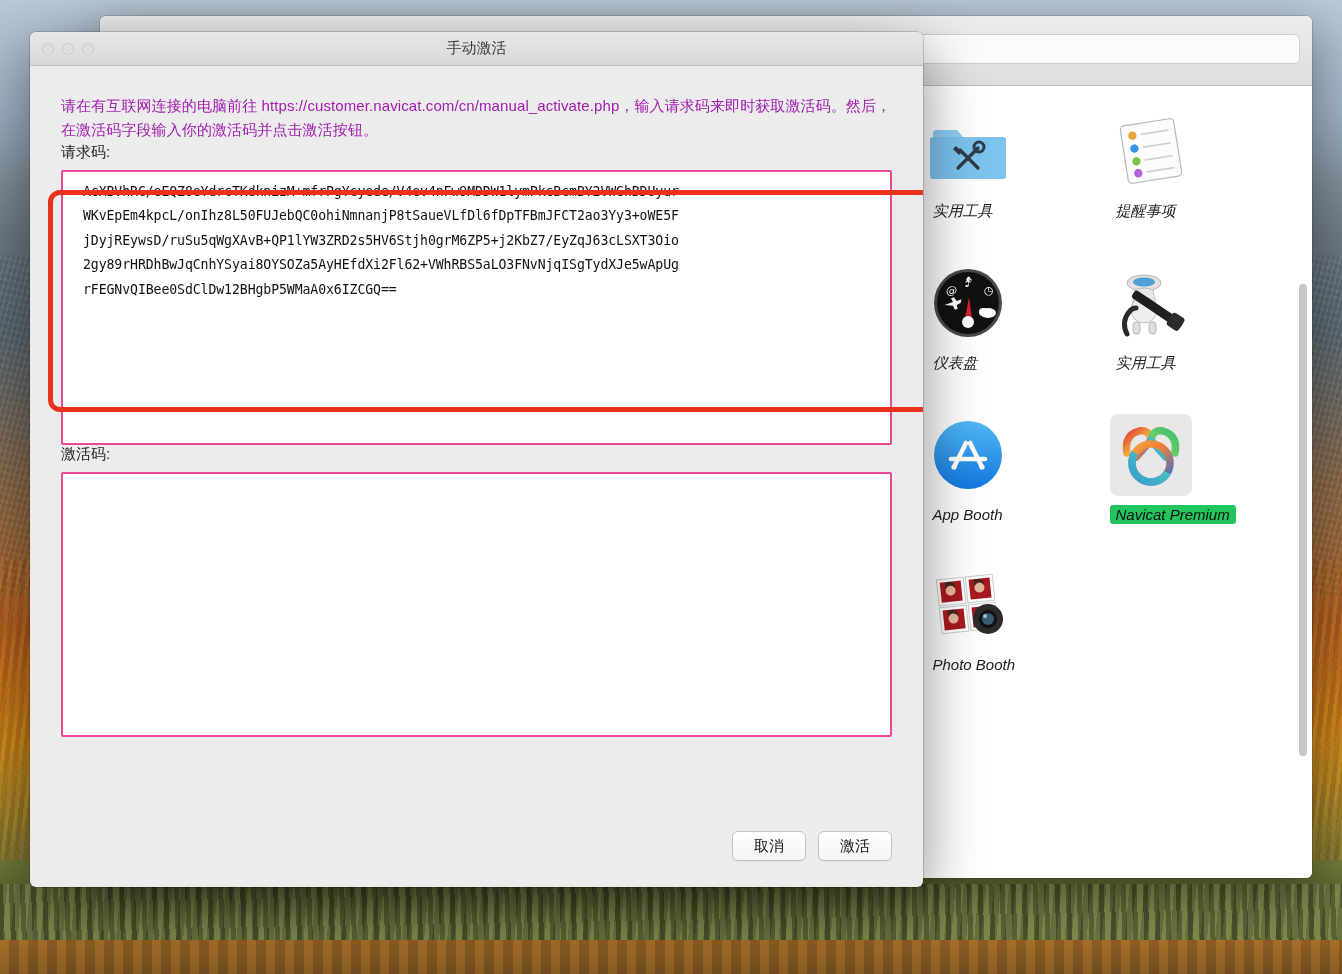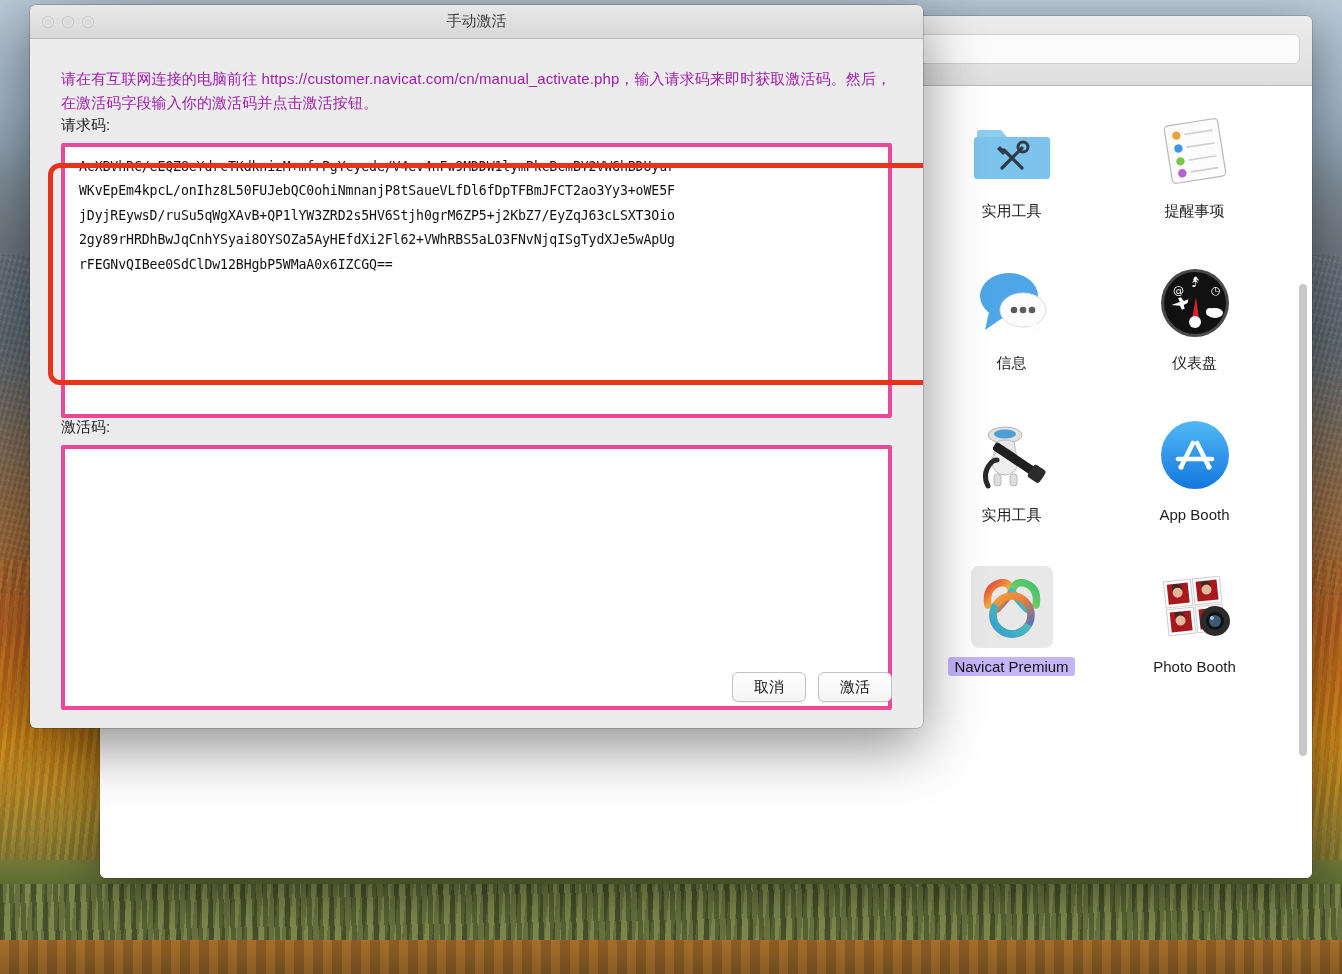--- a/index.html
+++ b/index.html
@@ -116,57 +116,58 @@
     position: absolute;
     right: 26px; top: 24px;
     width: 366px;
     display: grid;
     grid-template-columns: repeat(2, 1fr);
     row-gap: 40px;
     justify-items: center;
   }
   .icon-cell {
     width: 170px;
-    display: flex; flex-direction: column; align-items: center;
+    display: flex; flex-direction: column; align-items: flex-start;
     cursor: default;
+    font-style: italic;
   }
   .icon-art {
     width: 82px; height: 82px;
     display: flex; align-items: center; justify-content: center;
     position: relative;
   }
   .icon-art.selected-bg {
     background: rgba(0,0,0,.09);
     border-radius: 8px;
   }
   .icon-label {
     margin-top: 9px;
     font-size: 15px;
     color: #1d1d1d;
     padding: 1px 6px;
     border-radius: 3px;
     white-space: nowrap;
   }
   .icon-label.selected {
-    background: #c4b5fd;
+    background: #22c55e;
     color: #111;
   }
   #finder-scrollbar {
     position: absolute;
     right: 5px; top: 198px;
     width: 8px; height: 472px;
     background: #c8c8c8;
     border-radius: 4px;
   }
 
   
   #dialog {
     position: absolute;
-    left: 30px; top: 5px;
-    width: 893px; height: 723px;
+    left: 30px; top: 32px;
+    width: 893px; height: 855px;
     background: #ececec;
     border-radius: 6px;
     box-shadow: 0 18px 60px rgba(0,0,0,.45), 0 0 0 .5px rgba(0,0,0,.32);
     overflow: hidden;
   }
   #dialog-titlebar {
     height: 34px;
     background: linear-gradient(to bottom, #e8e8e8, #d8d8d8);
     border-bottom: 1px solid #bebebe;
     position: relative;
@@ -197,23 +198,23 @@
     padding-top: 28px;
     letter-spacing: .1px;
   }
   .field-label {
     font-size: 15px;
     color: #1c1c1c;
     margin-bottom: 8px;
   }
   .textarea-box {
     background: #ffffff;
-    border: 4px solid #ec4899;
+    border: 2px solid #ec4899;
     border-radius: 2px;
-    padding: 8px 14px;
+    padding: 8px 20px;
     overflow: hidden;
   }
   #request-code-box {
     height: 275px;
   }
   #activation-code-box {
     height: 265px;
   }
   #request-code-text {
     font-family: "DejaVu Sans Mono", "Liberation Mono", monospace;
@@ -313,36 +314,20 @@
                 <line x1="31" y1="33" x2="58" y2="33"></line>
                 <line x1="31" y1="46" x2="58" y2="46"></line>
                 <line x1="31" y1="58" x2="58" y2="58"></line>
               </g>
             </g>
           </svg>
         </div>
         <div class="icon-label">提醒事项</div>
       </div>
 
-      <div class="icon-cell">
-        <div class="icon-art">
-          <svg width="78" height="70" viewBox="0 0 78 70" aria-hidden="true">
-            <ellipse cx="36" cy="28" rx="29" ry="23" fill="#4ea5e8"></ellipse>
-            <path d="M16 44 L12 62 L31 49 Z" fill="#4ea5e8"></path>
-            <ellipse cx="50" cy="42" rx="23" ry="17" fill="#fbfbfb" stroke="#dcdcdc" stroke-width="1"></ellipse>
-            <path d="M63 54 L70 66 L55 57 Z" fill="#fbfbfb"></path>
-            <g fill="#5b5b5b">
-              <circle cx="41" cy="42" r="3.3"></circle>
-              <circle cx="50" cy="42" r="3.3"></circle>
-              <circle cx="59" cy="42" r="3.3"></circle>
-            </g>
-          </svg>
-        </div>
-        <div class="icon-label">信息</div>
-      </div>
 
       <div class="icon-cell">
         <div class="icon-art">
           <svg width="72" height="72" viewBox="0 0 72 72" aria-hidden="true">
             <circle cx="36" cy="36" r="34" fill="#4a4a4a"></circle>
             <circle cx="36" cy="36" r="31" fill="#111111"></circle>
             <g fill="#ffffff" font-family="DejaVu Sans, sans-serif" font-size="11">
               <text x="14" y="27">@</text>
               <text x="52" y="27">◷</text>
             </g>

